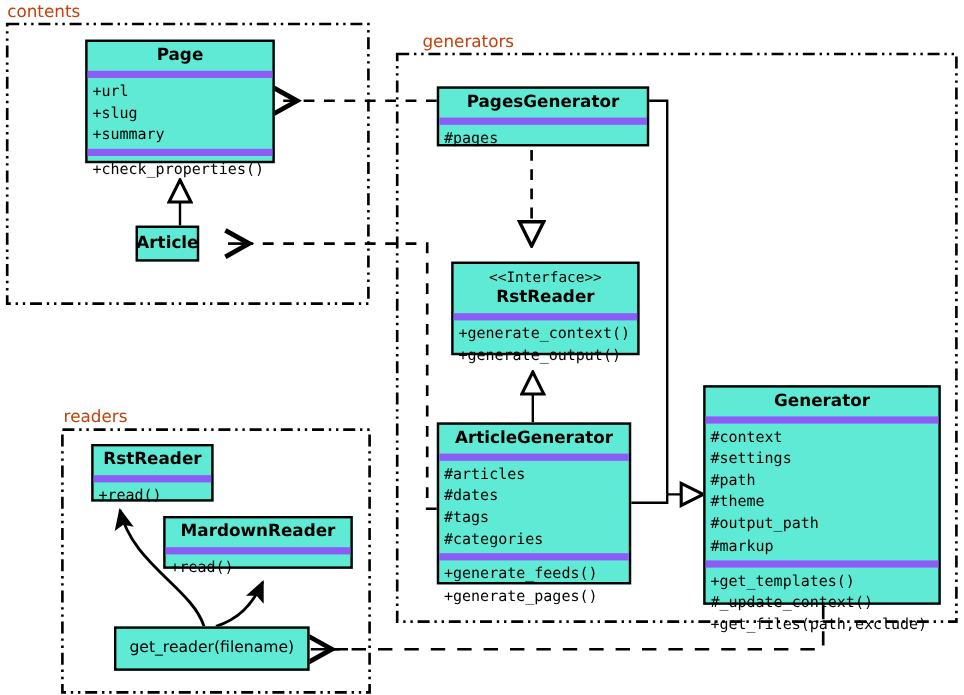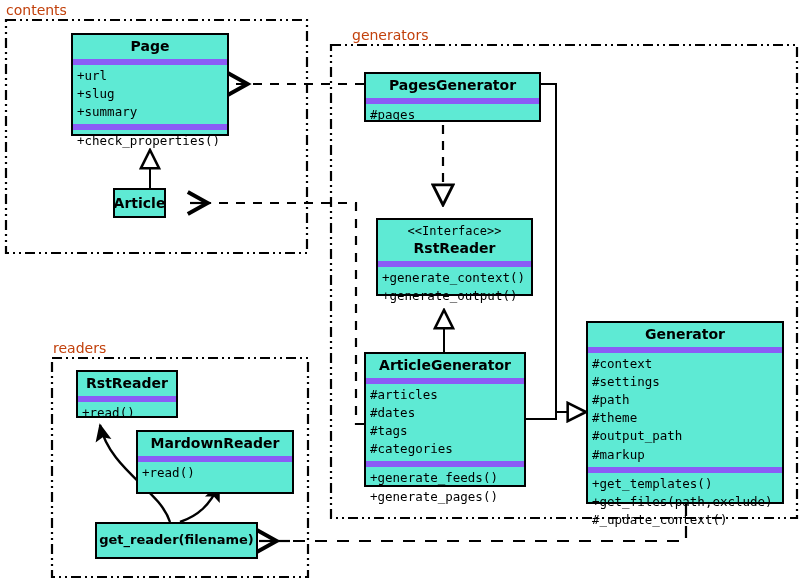--- a/index.html
+++ b/index.html
@@ -228,40 +228,40 @@
     <div class="sect">
       <div class="member">#context</div>
       <div class="member">#settings</div>
       <div class="member">#path</div>
       <div class="member">#theme</div>
       <div class="member">#output_path</div>
       <div class="member">#markup</div>
     </div>
     <div class="sect">
       <div class="member">+get_templates()</div>
+      <div class="member">#_update_context()</div>
       <div class="member">+get_files(path,exclude)</div>
-      <div class="member">#_update_context()</div>
     </div>
   </div>
 
   <div class="umlbox" style="left:76px; top:370px; width:102px; height:48px;">
     <div class="sect">
       <div class="cls-name">RstReader</div>
     </div>
     <div class="sect">
       <div class="member">+read()</div>
     </div>
   </div>
 
-  <div class="umlbox" style="left:136px; top:430px; width:158px; height:64px;">
+  <div class="umlbox" style="left:136px; top:430px; width:158px; height:44px;">
     <div class="sect">
       <div class="cls-name">MardownReader</div>
     </div>
     <div class="sect">
       <div class="member">+read()</div>
     </div>
   </div>
 
-  <div class="umlbox fnbox" style="left:95px; top:522px; width:163px; height:37px;font-weight:bold;">
+  <div class="umlbox fnbox" style="left:95px; top:522px; width:163px; height:37px;">
     <div class="plain-label">get_reader(filename)</div>
   </div>
 
 </div>
 
 </body></html>

